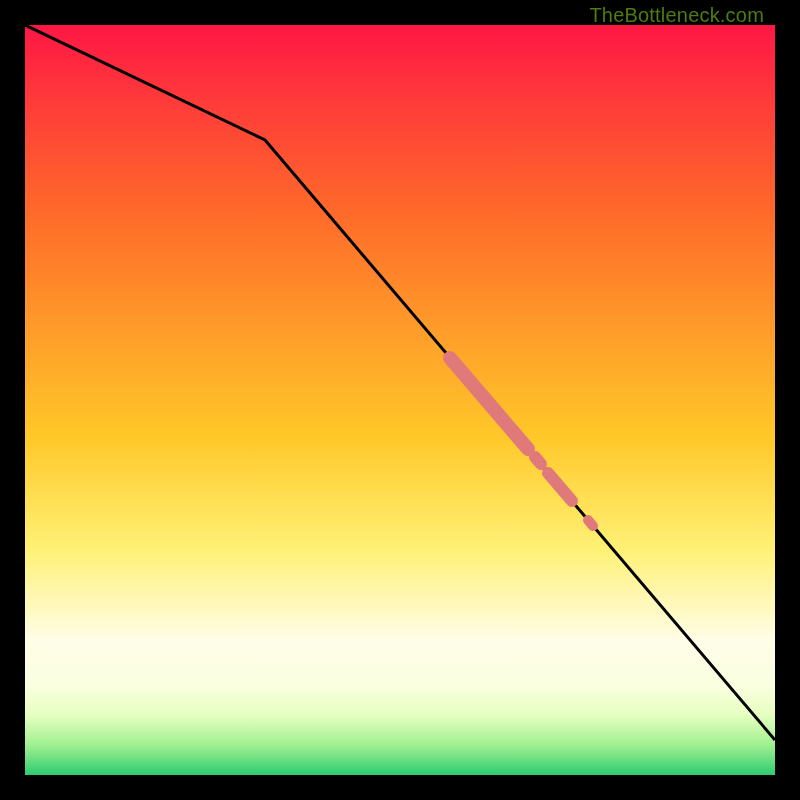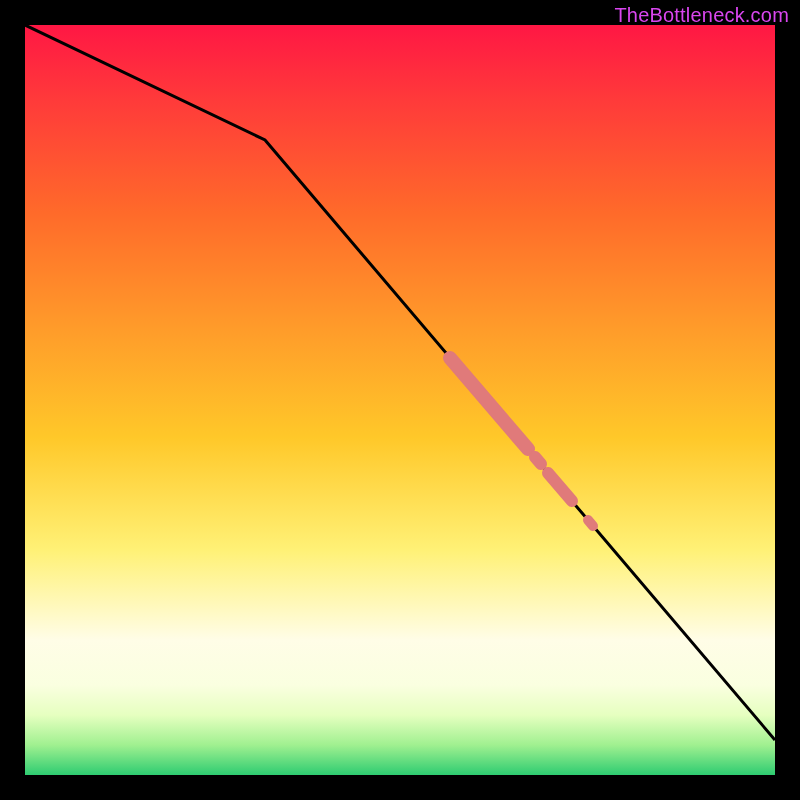--- a/index.html
+++ b/index.html
@@ -35,22 +35,22 @@
       #fffde7 82%,
       #faffe0 88%,
       #e6ffc0 92%,
       #a0f090 96%,
       #2ecc71 100%
     );
   }
   .watermark {
     position: absolute;
     top: 4px;
-    right: 11px;
-    color: #d946ef;
+    right: 36px;
+    color: #4d7c0f;
     font-size: 20px;
     font-weight: 500;
     letter-spacing: 0.2px;
     user-select: none;
   }
   svg.line-layer {
     position: absolute;
     top: 0;
     left: 0;
     width: 750px;

